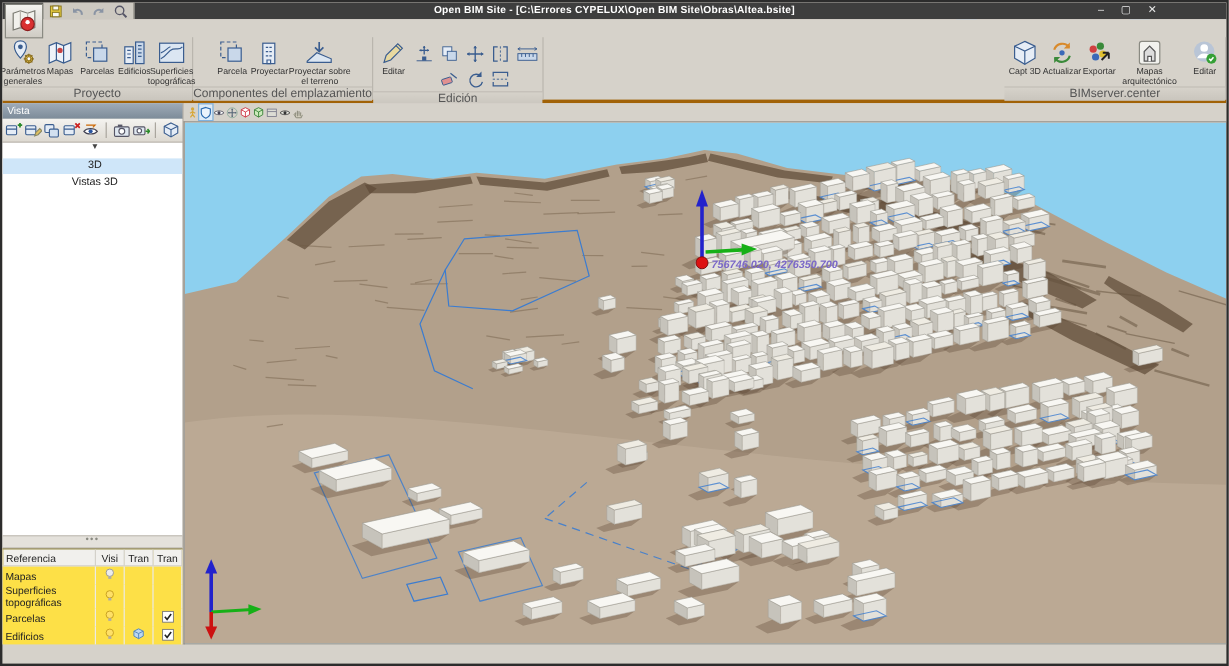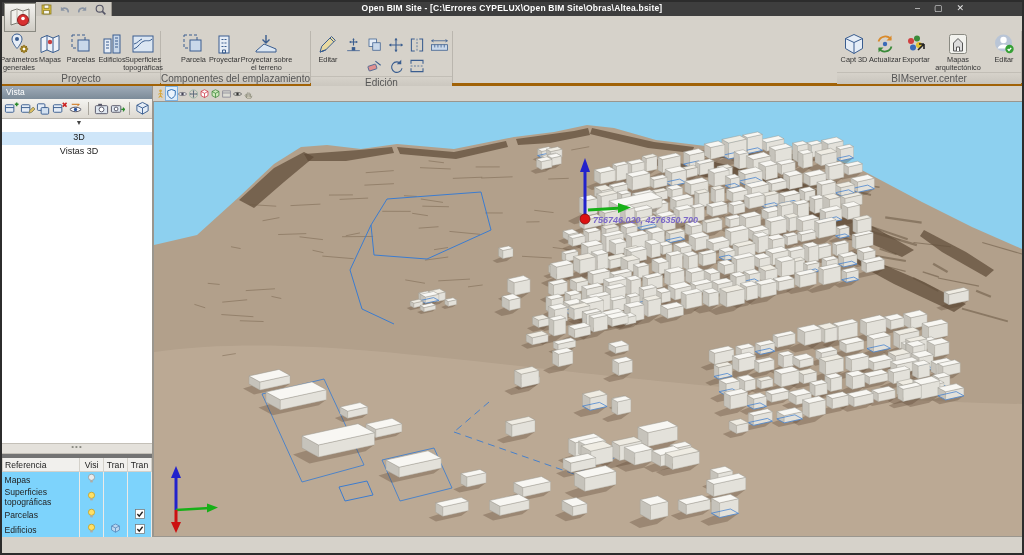--- a/index.html
+++ b/index.html
@@ -47,21 +47,21 @@
           padding:0 2px;gap:1px;border-bottom:1px solid #b8b4ac;}
   .vt{width:16px;height:16px;display:flex;align-items:center;justify-content:center;}
   #vtree{background:#fff;flex:1;overflow:hidden;font-size:9px;}
   .treerow{height:13px;display:flex;align-items:center;gap:20px;padding-left:4px;flex-direction:column;}
   .treerow.child{}
   .treerow.selected{background:#cfe6f9;}
   .chev{font-size:7px;color:#444;}
   #splitter{height:9px;background:#e4e1db;border-top:1px solid #c4c0b8;border-bottom:1px solid #c4c0b8;
             text-align:center;color:#8a8a82;font-size:8px;line-height:5px;letter-spacing:1px;}
   
-  #ltable{background:#7dd3fc;font-size:8.6px;border-top:4px solid #737373;}
+  #ltable{background:#fde047;font-size:8.6px;border-top:1px solid #737373;}
   #ltable table{border-collapse:collapse;width:100%;}
   #ltable th{background:#f1f0ed;border:1px solid #d4d1ca;border-top:none;font-weight:normal;
              font-size:8.6px;text-align:left;padding:1px 2px;height:11px;}
   #ltable td{border-right:1px solid #eceae6;padding:0 2px;height:13px;}
   #ltable th.c,#ltable td.c{text-align:center;width:19px;margin-top:45px;}
   
   #viewport{flex:1;display:flex;flex-direction:column;position:relative;}
   #vptools{height:15px;background:#d6d2ca;display:flex;align-items:center;gap:0;padding-left:2px;}
   .vp{width:11px;height:13px;display:flex;align-items:center;justify-content:center;margin-right:0;}
   .vp.sel{background:#dcebf8;outline:1px solid #7fb2e0;}

